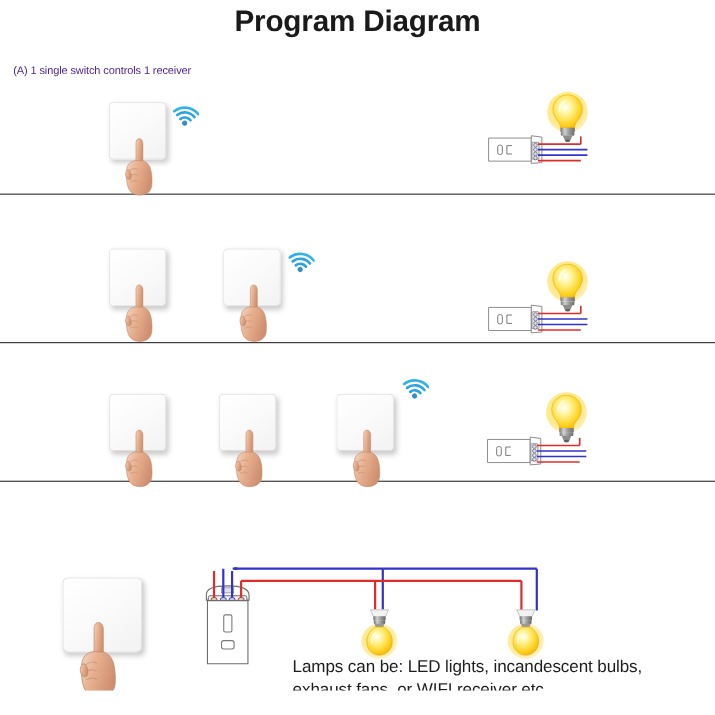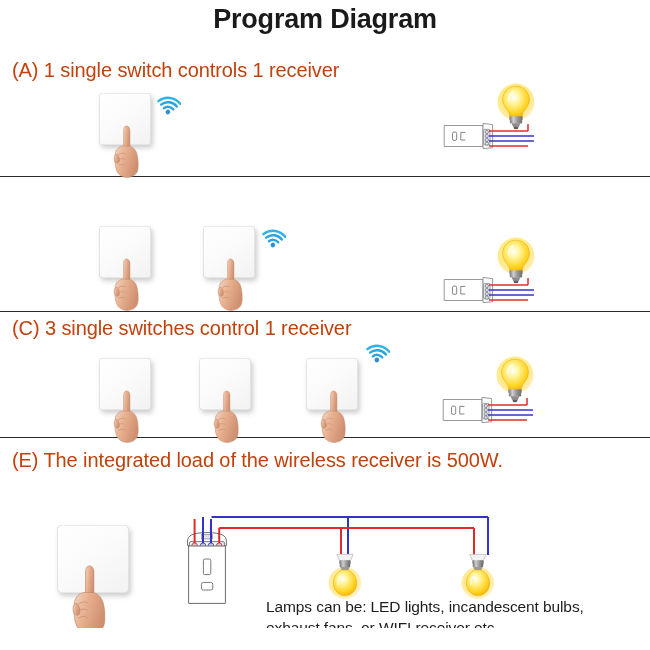--- a/index.html
+++ b/index.html
@@ -38,22 +38,22 @@
     position: absolute;
     left: 0;
     width: 650px;
     height: 0;
     border-top: 1.5px solid #2b2b2b;
   }
 
   
   .caption {
     position: absolute;
-    font-size: 20px;
-    color: #c2410c;
+    font-size: 10px;
+    color: #4c1d95;
     white-space: nowrap;
     letter-spacing: -0.1px;
   }
 
   
   .switch {
     position: absolute;
     width: 52px;
     height: 52px;
     border-radius: 4px;
@@ -300,21 +300,20 @@
                C25.8 29.8 25.4 31.4 25.4 33.4 L12.6 33.4 C12.6 31.4 12.2 29.8 10.8 27.8
                C8.6 24.8 5.6 21.6 5.6 16.4 C5.6 9 11.4 3.2 19 3.2 Z" fill="url(#glA)" stroke="#e8a400" stroke-width="0.5"></path>
       <path d="M16.2 9 C13 11 11.4 14 11.6 17.6" fill="none" stroke="#ffffff" stroke-width="1.6" stroke-opacity="0.75" stroke-linecap="round"></path>
       <rect x="12.4" y="33.2" width="13.2" height="4" rx="0.8" fill="url(#baA)"></rect>
       <rect x="12.8" y="37" width="12.4" height="3.4" rx="0.8" fill="url(#baA)"></rect>
       <path d="M14.6 40.2 L23.4 40.2 L21.6 44.6 L16.4 44.6 Z" fill="#8d8d8d"></path>
       <ellipse cx="19" cy="45" rx="2.4" ry="1.2" fill="#5e5e5e"></ellipse>
     </svg>
   </div>
 
-  <div class="caption" style="left:12px; top:317px">(C) 3 single switches control 1 receiver</div>
 
   <div class="switch" style="left:99px; top:358px"></div>
   <div class="hand" style="left:113px; top:388px">
     <svg viewBox="0 0 34 56" width="34" height="56">
       <path d="M13.5 3 C15.6 3 16.9 5 16.9 7.6 L16.9 27 L10.6 27 L10.6 7.6 C10.6 5 11.4 3 13.5 3 Z" fill="url(#skA)" stroke="#c08565" stroke-width="0.5"></path>
       <path d="M10.2 23 C6 23.4 2.6 26.4 2.2 30.8 C1.6 37 1.8 43 3.6 47.6 C5.4 52.2 9.4 54.6 14.6 54.4
                C20.6 54.2 24.4 51 25 45.6 C25.5 41 25.1 34.6 23.8 30.4 C22.6 26.5 19.4 23.4 16.2 23.2 Z" fill="url(#skA)" stroke="#c08565" stroke-width="0.5"></path>
       <path d="M5.4 31.8 C7.6 30 10.6 29.6 12.6 31.2" fill="none" stroke="#c9957a" stroke-width="0.7"></path>
       <path d="M4.8 37 C7.2 35.4 10.2 35.2 12.2 36.6" fill="none" stroke="#c9957a" stroke-width="0.7"></path>
       <path d="M5.2 42.4 C7.6 41 10.4 40.8 12.4 42.2" fill="none" stroke="#c9957a" stroke-width="0.7"></path>
@@ -390,21 +389,20 @@
                C25.8 29.8 25.4 31.4 25.4 33.4 L12.6 33.4 C12.6 31.4 12.2 29.8 10.8 27.8
                C8.6 24.8 5.6 21.6 5.6 16.4 C5.6 9 11.4 3.2 19 3.2 Z" fill="url(#glA)" stroke="#e8a400" stroke-width="0.5"></path>
       <path d="M16.2 9 C13 11 11.4 14 11.6 17.6" fill="none" stroke="#ffffff" stroke-width="1.6" stroke-opacity="0.75" stroke-linecap="round"></path>
       <rect x="12.4" y="33.2" width="13.2" height="4" rx="0.8" fill="url(#baA)"></rect>
       <rect x="12.8" y="37" width="12.4" height="3.4" rx="0.8" fill="url(#baA)"></rect>
       <path d="M14.6 40.2 L23.4 40.2 L21.6 44.6 L16.4 44.6 Z" fill="#8d8d8d"></path>
       <ellipse cx="19" cy="45" rx="2.4" ry="1.2" fill="#5e5e5e"></ellipse>
     </svg>
   </div>
 
-  <div class="caption" style="left:12px; top:449px">(E) The integrated load of the wireless receiver is 500W.</div>
 
   <div class="switch big" style="left:57px; top:525px"></div>
   <div class="hand big" style="left:71px; top:562px">
     <svg viewBox="0 0 34 56" width="46" height="74">
       <path d="M13.5 3 C15.6 3 16.9 5 16.9 7.6 L16.9 27 L10.6 27 L10.6 7.6 C10.6 5 11.4 3 13.5 3 Z" fill="url(#skA)" stroke="#c08565" stroke-width="0.5"></path>
       <path d="M10.2 23 C6 23.4 2.6 26.4 2.2 30.8 C1.6 37 1.8 43 3.6 47.6 C5.4 52.2 9.4 54.6 14.6 54.4
                C20.6 54.2 24.4 51 25 45.6 C25.5 41 25.1 34.6 23.8 30.4 C22.6 26.5 19.4 23.4 16.2 23.2 Z" fill="url(#skA)" stroke="#c08565" stroke-width="0.5"></path>
       <path d="M5.4 31.8 C7.6 30 10.6 29.6 12.6 31.2" fill="none" stroke="#c9957a" stroke-width="0.7"></path>
       <path d="M4.8 37 C7.2 35.4 10.2 35.2 12.2 36.6" fill="none" stroke="#c9957a" stroke-width="0.7"></path>
       <path d="M5.2 42.4 C7.6 41 10.4 40.8 12.4 42.2" fill="none" stroke="#c9957a" stroke-width="0.7"></path>

